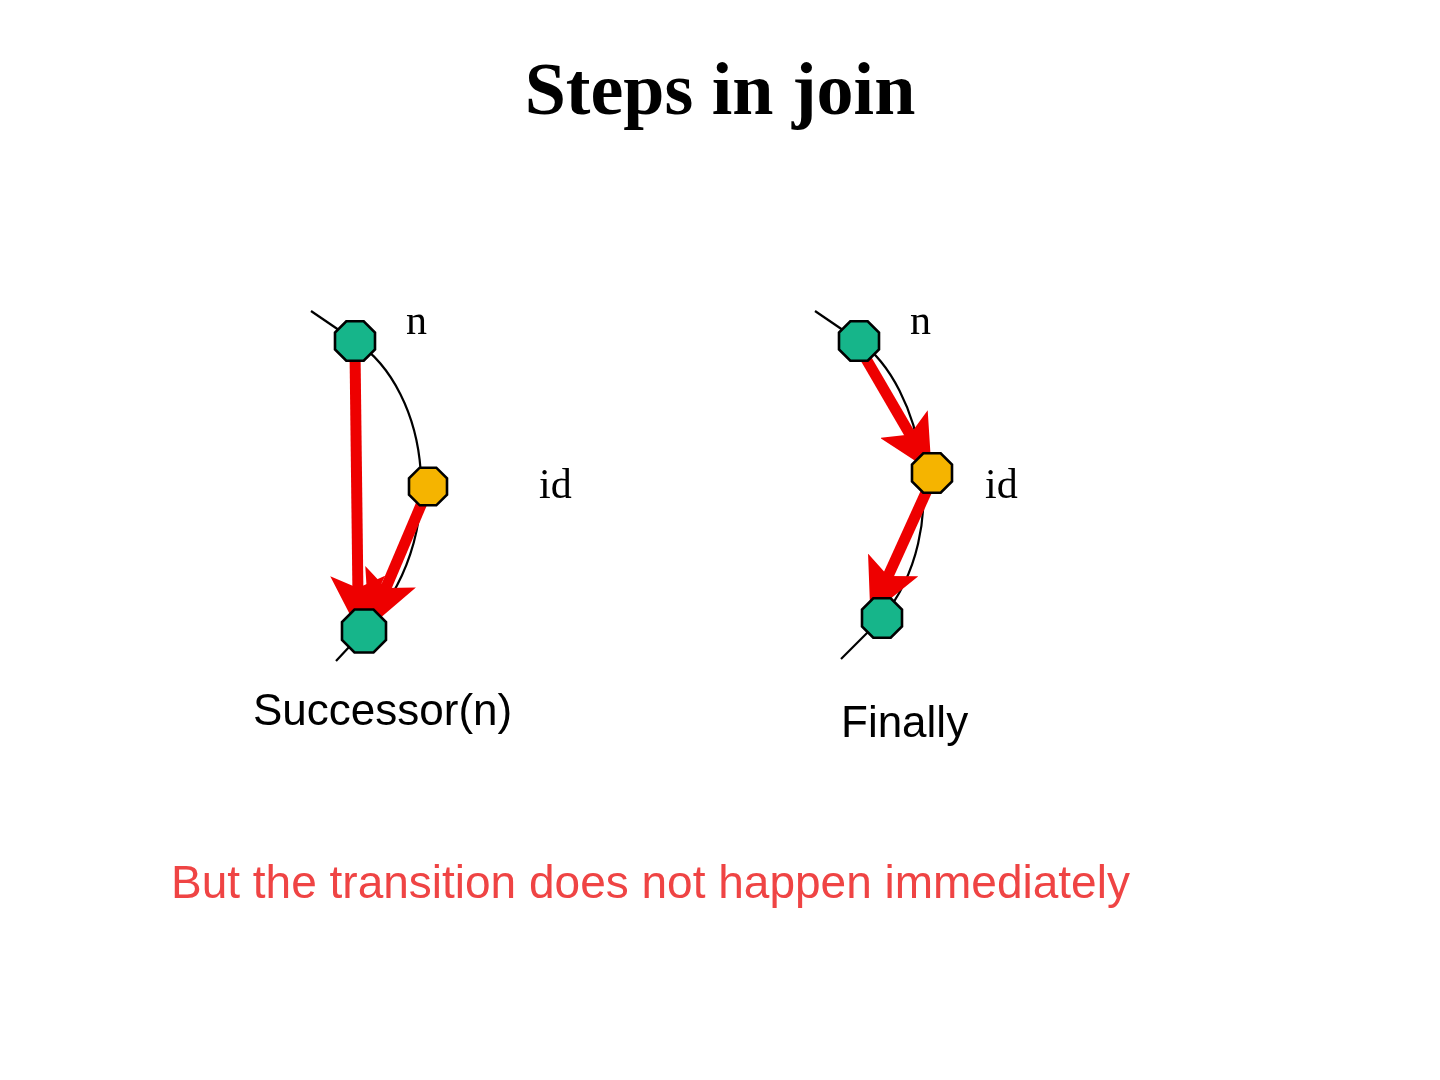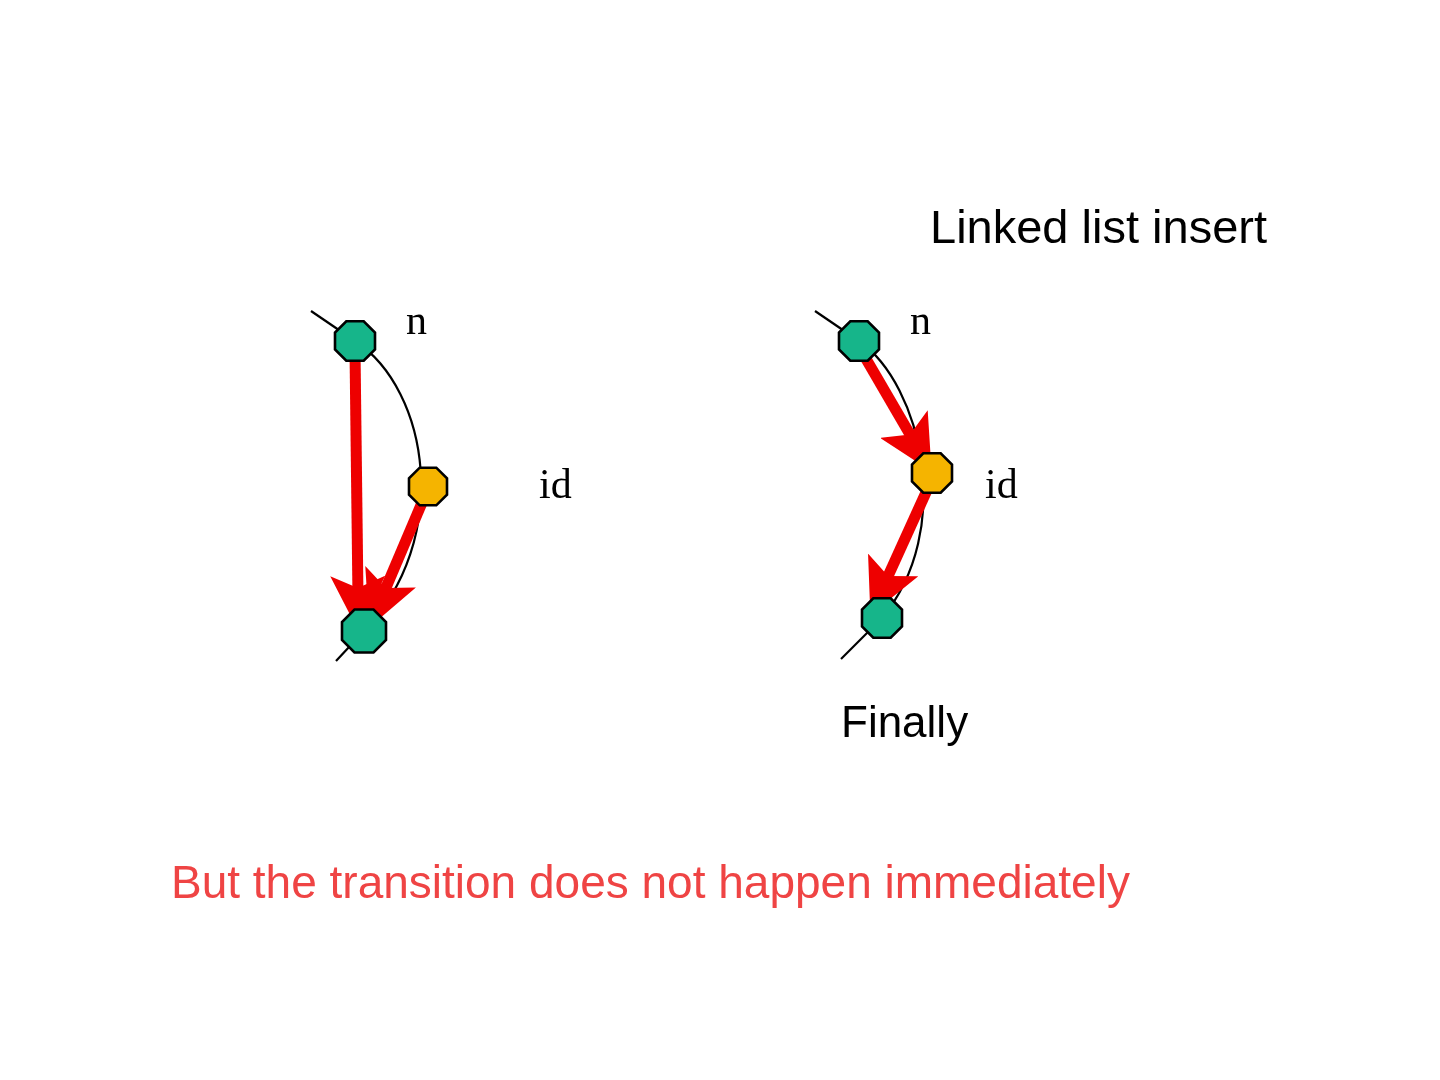--- a/index.html
+++ b/index.html
@@ -79,22 +79,22 @@
     line-height: 1.0;
     color: #ef4444;
     white-space: nowrap;
   }
 </style>
 </head>
 <body>
 
 <div id="slide">
 
+  <div id="slide-title">Steps in join</div>
 
-  <div id="linked-list-insert">Linked list insert</div>
 
   <svg class="diagram-svg" viewBox="0 0 1440 1080" xmlns="http://www.w3.org/2000/svg">
     <defs>
       <marker id="redhead-l1" markerWidth="5" markerHeight="5" refX="2.0" refY="2.5" orient="auto" markerUnits="strokeWidth">
         <path d="M0,0 L5,2.5 L0,5 L1.1,2.5 Z" fill="#ee0000"></path>
       </marker>
       <marker id="redhead-l2" markerWidth="5" markerHeight="5" refX="2.0" refY="2.5" orient="auto" markerUnits="strokeWidth">
         <path d="M0,0 L5,2.5 L0,5 L1.1,2.5 Z" fill="#ee0000"></path>
       </marker>
     </defs>
@@ -119,20 +119,21 @@
     <g>
       <polygon points="419.7,467.7 436.3,467.7 447,478.4 447,494.6 436.3,505.3 419.7,505.3 409,494.6 409,478.4" fill="#f5b400" stroke="#000000" stroke-width="2.6"></polygon>
     </g>
     <g>
       <polygon points="354.5,609.5 373.5,609.5 386,622 386,640 373.5,652.5 354.5,652.5 342,640 342,622" fill="#16b58a" stroke="#000000" stroke-width="2.6"></polygon>
     </g>
   </svg>
 
   <div class="node-label" id="label-n-left">n</div>
   <div class="node-label" id="label-id-left">id</div>
+  <div class="caption" id="caption-successor">Successor(n)</div>
 
   <svg class="diagram-svg" viewBox="0 0 1440 1080" xmlns="http://www.w3.org/2000/svg">
     <defs>
       <marker id="redhead-r1" markerWidth="5" markerHeight="5" refX="2.0" refY="2.5" orient="auto" markerUnits="strokeWidth">
         <path d="M0,0 L5,2.5 L0,5 L1.1,2.5 Z" fill="#ee0000"></path>
       </marker>
       <marker id="redhead-r2" markerWidth="5" markerHeight="5" refX="2.0" refY="2.5" orient="auto" markerUnits="strokeWidth">
         <path d="M0,0 L5,2.5 L0,5 L1.1,2.5 Z" fill="#ee0000"></path>
       </marker>
     </defs>

